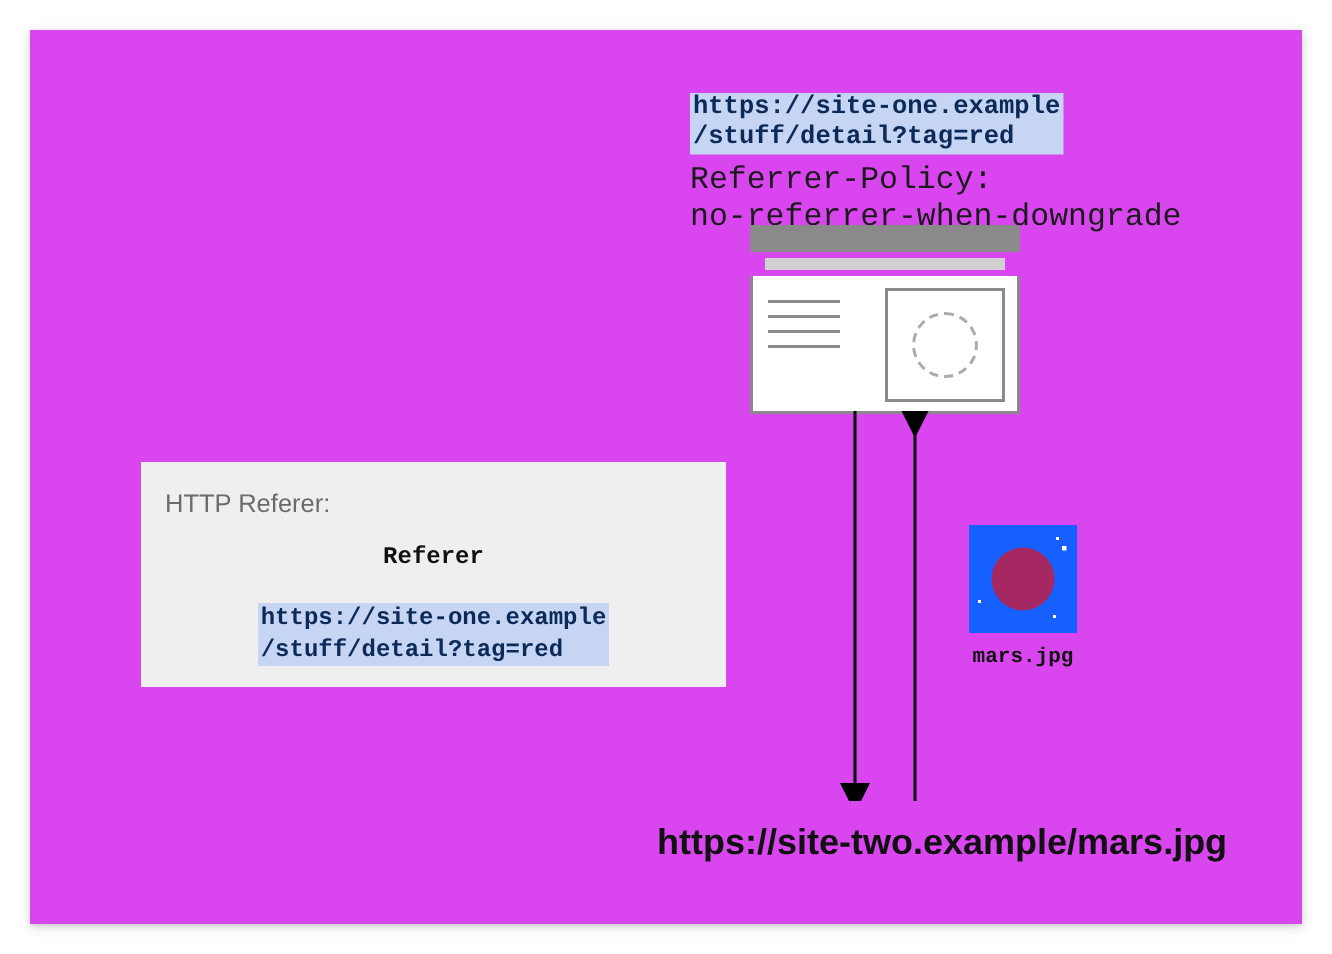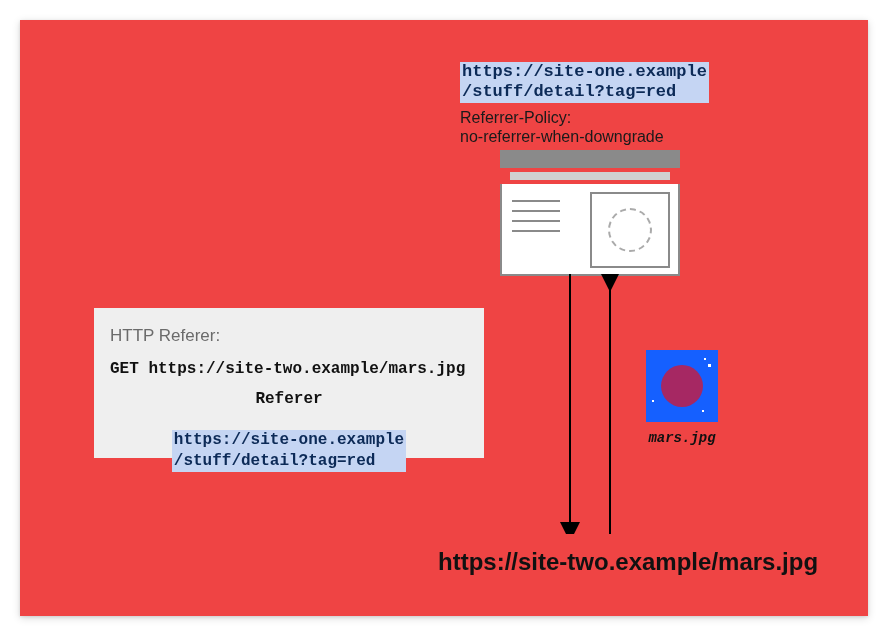--- a/index.html
+++ b/index.html
@@ -8,42 +8,42 @@
       background: #fff;
       width: 888px;
       height: 636px;
       position: relative;
       padding: 20px;
     }
     .canvas {
       position: relative;
       width: 848px;
       height: 596px;
-      background: #ef4444;
+      background: #d946ef;
       box-shadow: 0 2px 8px rgba(0,0,0,0.15), 0 1px 3px rgba(0,0,0,0.1);
     }
     .origin-url {
       position: absolute;
       top: 42px;
       left: 440px;
       font-family: "Courier New", monospace;
       font-weight: bold;
       font-size: 17px;
       line-height: 1.2;
       background: #c5d5f3;
       color: #0c2a57;
       padding: 0 2px;
       white-space: pre;
     }
     .referrer-policy {
       position: absolute;
       top: 88px;
       left: 440px;
-      font-family: Liberation Sans, sans-serif;
-      font-size: 16px;
+      font-family: Liberation Mono, monospace;
+      font-size: 21px;
       line-height: 1.2;
       color: #1a1a1a;
       white-space: pre;
     }
     .browser-window {
       position: absolute;
       top: 130px;
       left: 480px;
       width: 180px;
       height: 124px;
@@ -177,21 +177,20 @@
     .mars-label {
       position: absolute;
       top: 410px;
       left: 626px;
       width: 72px;
       text-align: center;
       font-family: "Courier New", monospace;
       font-weight: bold;
       font-size: 14px;
       color: #111;
-      font-style: italic;
     }
     .dest-url {
       position: absolute;
       top: 528px;
       left: 418px;
       font-family: -apple-system, sans-serif;
       font-size: 24px;
       font-weight: 600;
       color: #111;
     }
@@ -231,21 +230,20 @@
       <marker id="ahu" markerWidth="12" markerHeight="12" refX="6" refY="6" orient="auto">
         <path d="M11,1 L1,6 L11,11 Z" fill="#000"></path>
       </marker>
     </defs>
     <line x1="22" y1="0" x2="22" y2="258" stroke="#000" stroke-width="2" marker-end="url(#ahd)"></line>
     <line x1="62" y1="264" x2="62" y2="8" stroke="#000" stroke-width="2" marker-end="url(#ahu)"></line>
   </svg>
 
   <div class="http-request">
     <div class="http-label">HTTP Referer:</div>
-    <div class="http-get">GET https://site-two.example/mars.jpg</div>
     <div class="http-referer-row">
       <div class="http-referer-label">Referer</div>
       <div class="http-referer-value">https://site-one.example
 /stuff/detail?tag=red</div>
     </div>
   </div>
 
   <div class="mars-thumb">
     <div class="mars-planet"></div>
     <div class="mars-star s1"></div>

